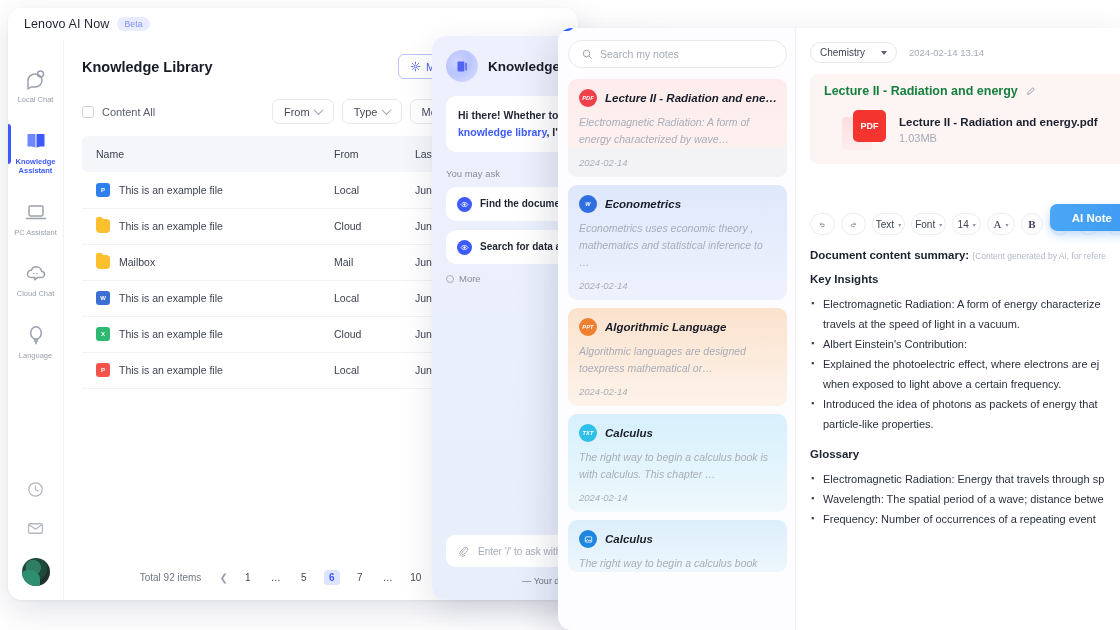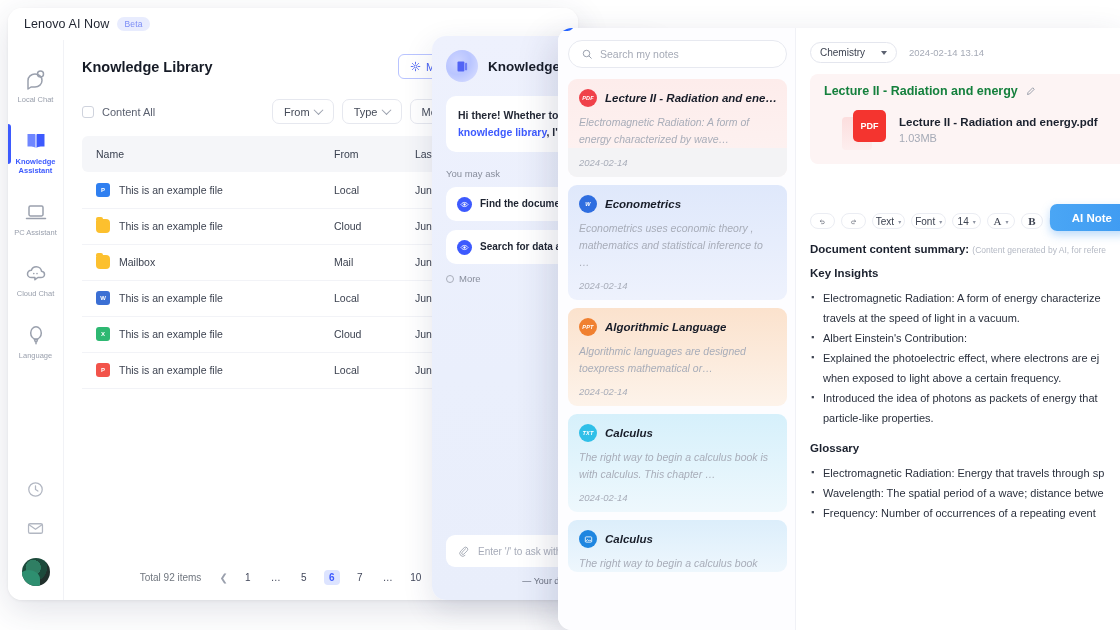--- a/index.html
+++ b/index.html
@@ -224,21 +224,21 @@
   .fmeta .fn { font-size: 11.5px; font-weight: 700; color: #1b212e; }
   .fmeta .fs { font-size: 11px; color: #a5aab6; margin-top: 4px; }
   .ainote {
     position: absolute; right: 0; top: 176px; height: 27px; display: flex; align-items: center;
     padding: 0 16px 0 22px; background: linear-gradient(90deg,#4aa6f5,#3f9bf2);
     color: #fff; font-size: 11.5px; font-weight: 700; border-radius: 7px 0 0 7px;
     box-shadow: 0 4px 10px rgba(60,150,240,.35); white-space: nowrap;
   }
   .toolbar { display: flex; align-items: center; gap: 6px; margin: 49px 0 14px; }
   .tb {
-    height: 16px; min-width: 22px; padding: 0 8px; border: 1px solid #ebedf3; border-radius: 11px;
+    height: 22px; min-width: 22px; padding: 0 8px; border: 1px solid #ebedf3; border-radius: 11px;
     background: #fff; display: inline-flex; align-items: center; justify-content: center; gap: 4px;
     font-size: 10px; color: #3c4250; cursor: pointer; white-space: nowrap;
   }
   .tb svg { width: 11px; height: 11px; display: block; color: #4a5060; }
   .tb .tc { font-size: 6px; color: #8d93a1; }
   .tb-ser { font-family: "Liberation Serif", serif; font-size: 11px; }
   .doc-body { padding-right: 0; }
   .dsum { font-size: 11.5px; color: #1b212e; margin-bottom: 12px; white-space: nowrap; }
   .dsum b { font-weight: 700; }
   .dsum .note { font-size: 8.5px; color: #b4b9c4; font-weight: 400; }

